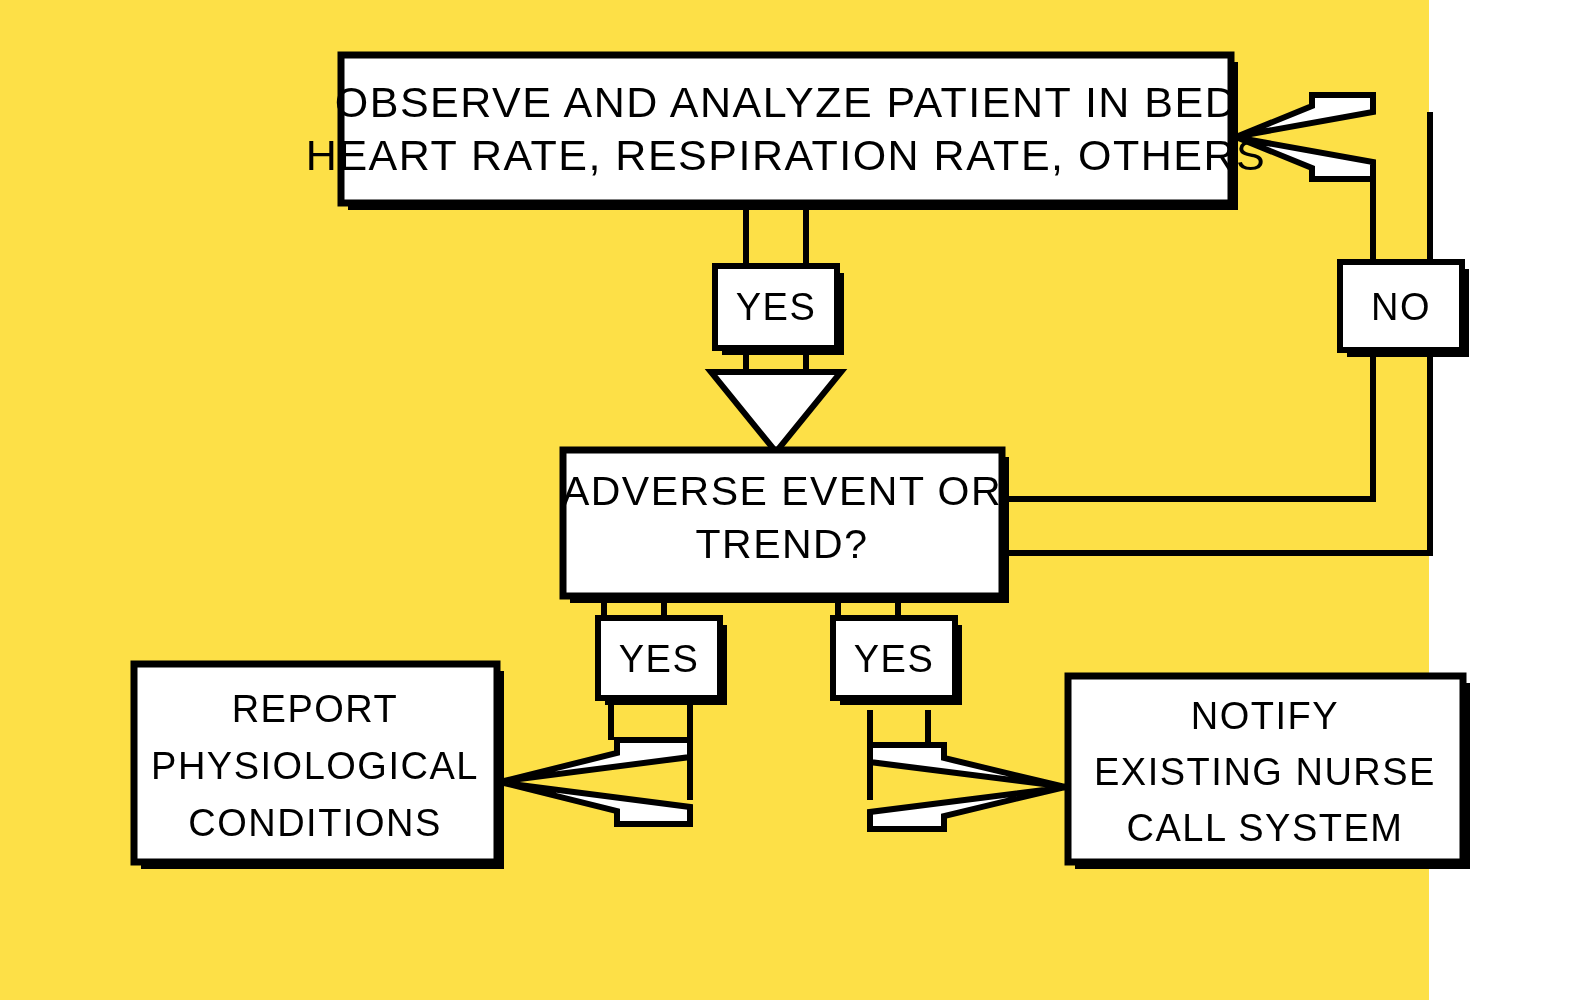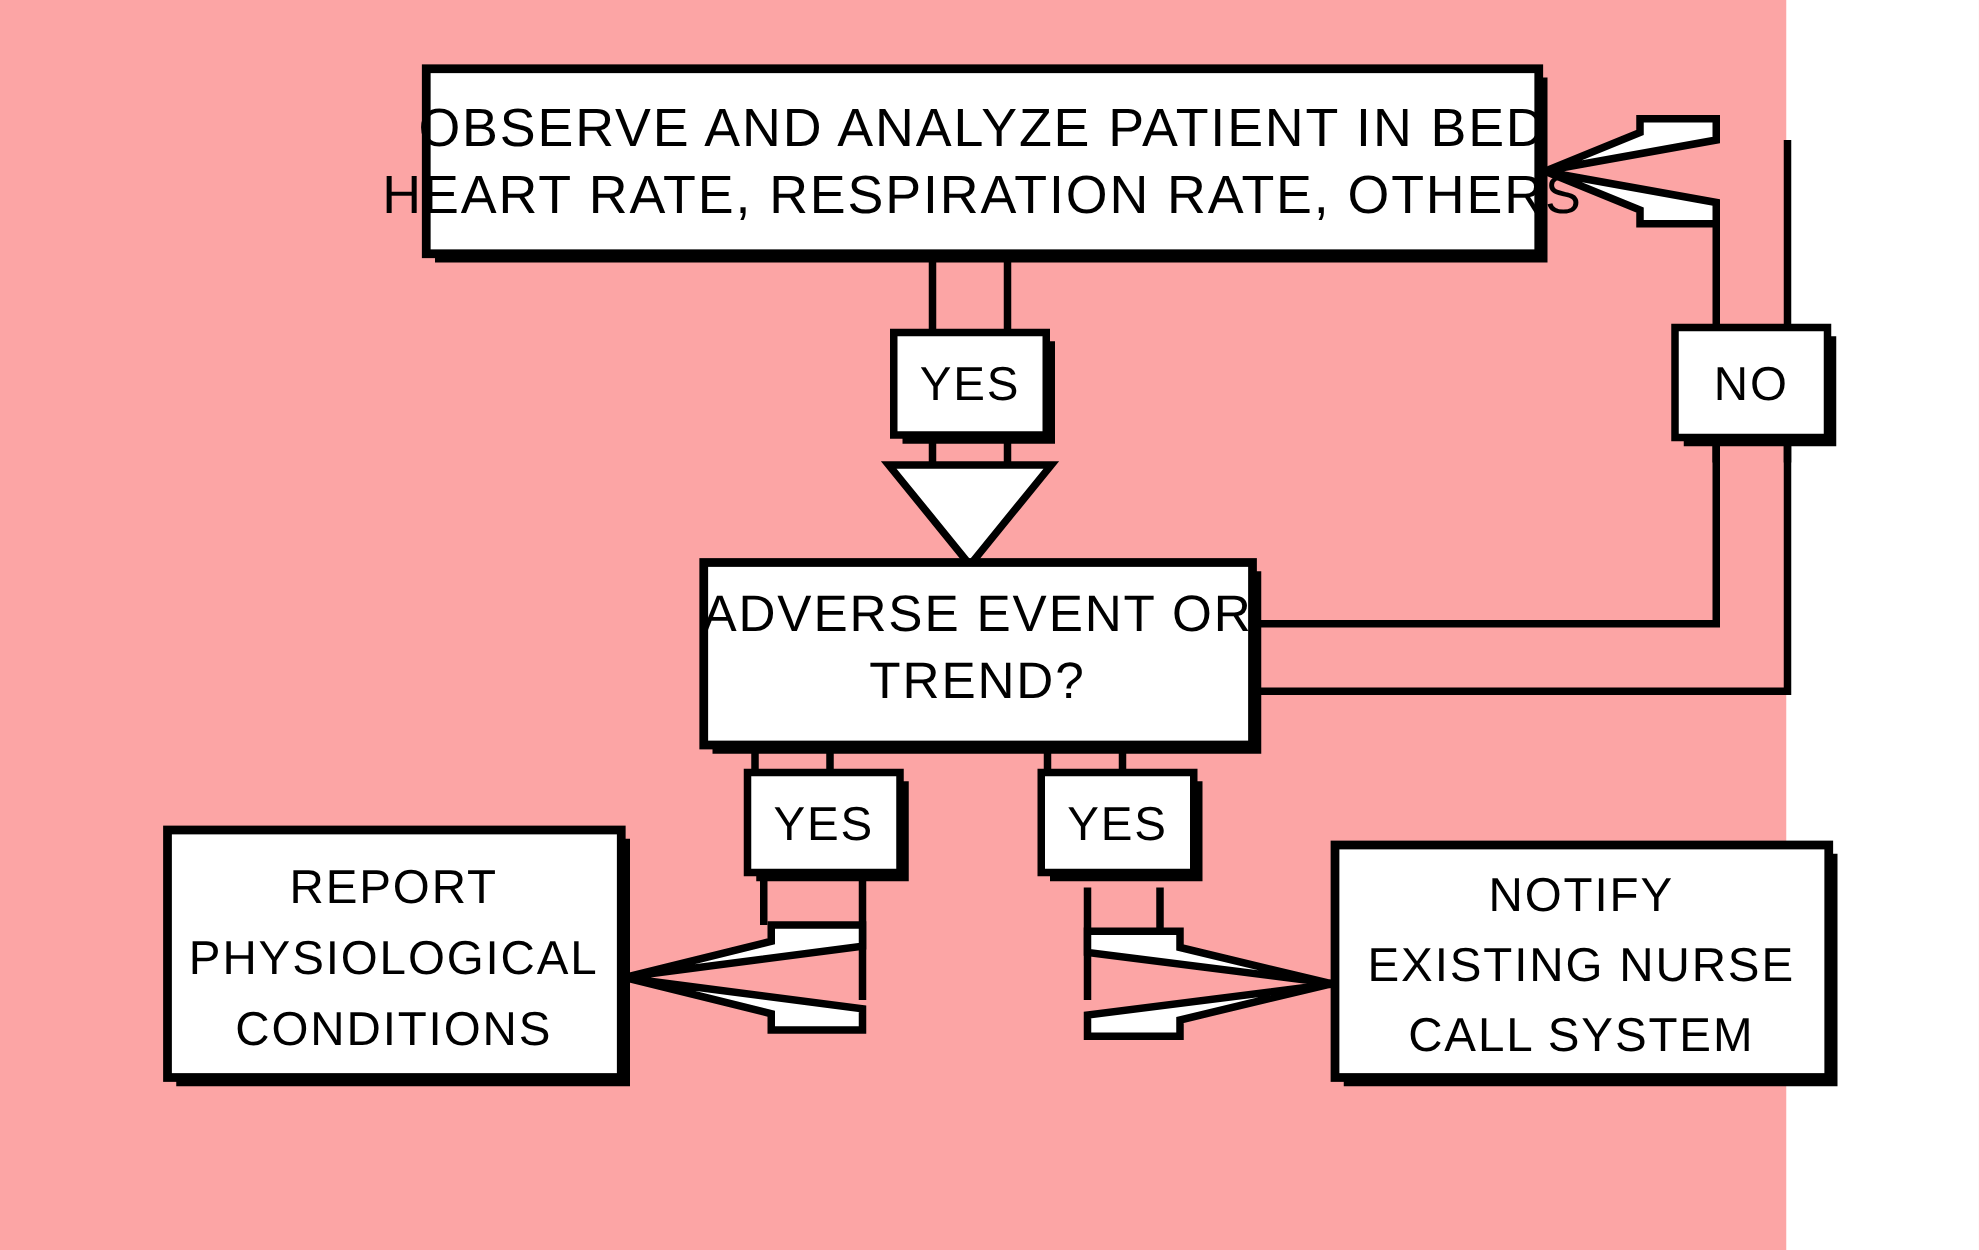--- a/index.html
+++ b/index.html
@@ -11,21 +11,21 @@
   body {
     width: 1583px;
     height: 1000px;
     font-family: "Liberation Sans", sans-serif;
     overflow: hidden;
   }
   #flowchart-root {
     position: relative;
     width: 1429px;
     height: 1000px;
-    background: #fca5a5;
+    background: #fde047;
   }
   svg#diagram {
     position: absolute;
     top: 0;
     left: 0;
     width: 1583px;
     height: 1000px;
   }
   .box-shape {
     fill: #ffffff;

